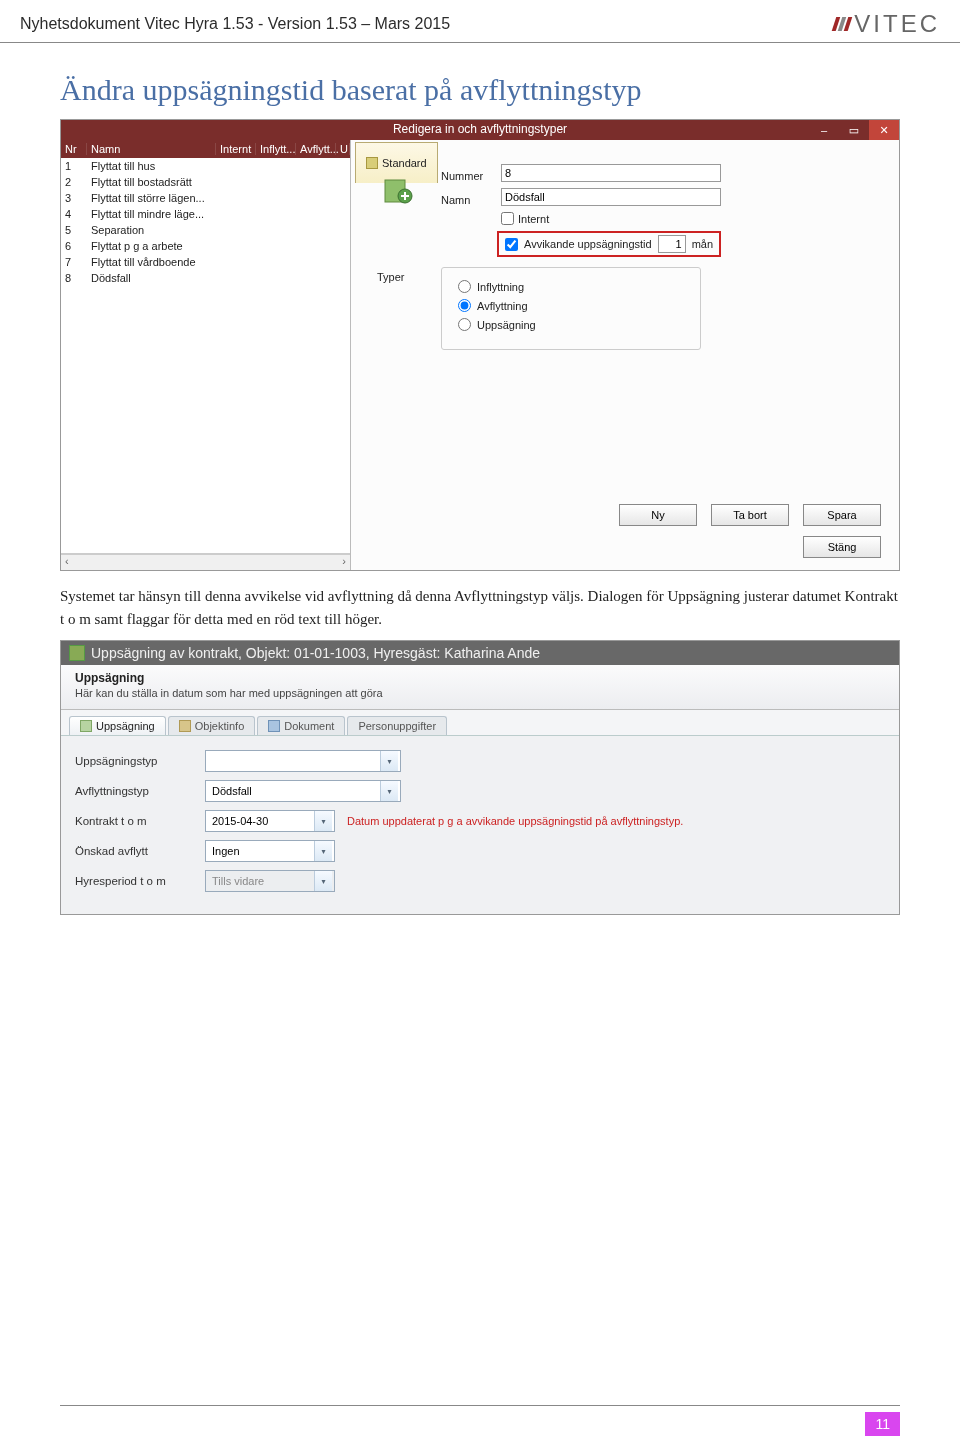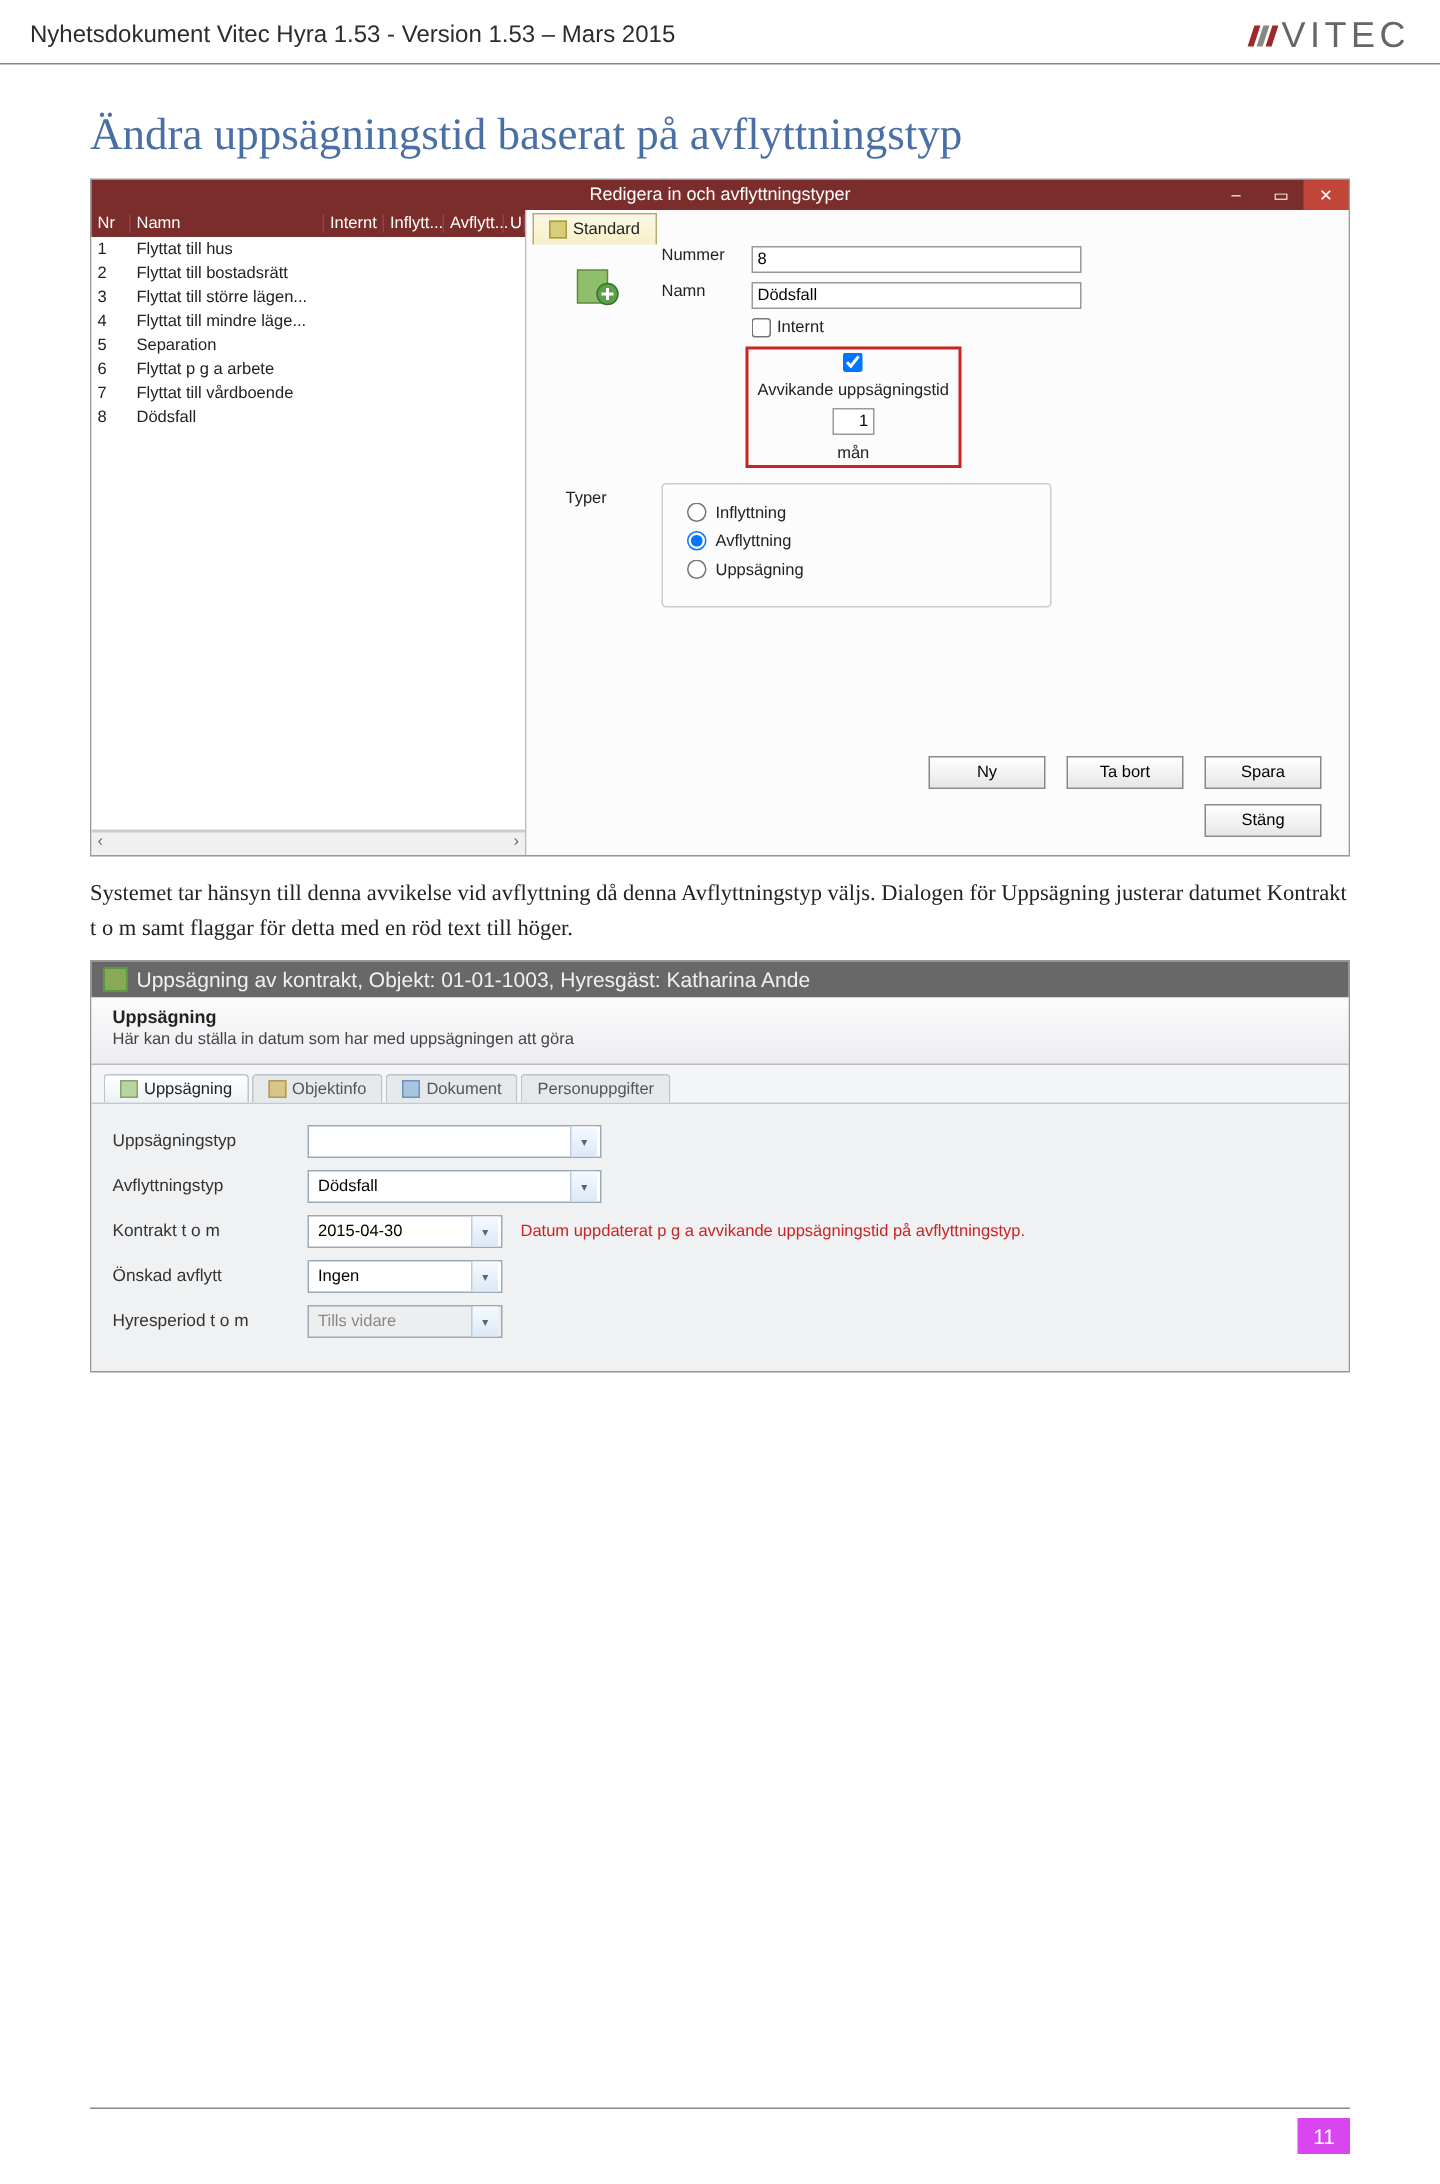--- a/index.html
+++ b/index.html
@@ -25,29 +25,29 @@
   .ss1-headrow { background: #7a2d2b; color: #fff; display: flex; font-size: 11px; height: 18px; align-items: center; }
   .ss1-headrow div { padding: 0 4px; border-right: 1px solid #8a4745; }
   .col-nr { width: 26px; }
   .col-namn { flex: 1; }
   .col-s { width: 40px; }
   .ss1-rows { flex: 1; background: #fff; overflow: hidden; border-bottom: 1px solid #ccc; }
   .ss1-row { display: flex; height: 16px; font-size: 11px; align-items: center; }
   .ss1-row div { padding: 0 4px; }
   .ss1-scroll { height: 16px; background: #f0f0f0; border-top: 1px solid #ccc; display: flex; justify-content: space-between; padding: 0 4px; color: #666; }
   .ss1-right { flex: 1; padding: 0; position: relative; background: #fcfcfc; }
-  .ss1-tab { position: absolute; top: 2px; left: 4px; background: linear-gradient(#fdf8e6,#f7efc7); border: 1px solid #b8aa72; border-bottom: none; padding: 4px 10px; font-size: 11px; display: flex; align-items: center; gap: 4px; }
+  .ss1-tab { position: absolute; top: 2px; left: 4px; background: linear-gradient(#fdf8e6,#f7efc7); border: 1px solid #b8aa72; border-bottom: none; padding: 14px 10px; font-size: 11px; display: flex; align-items: center; gap: 4px; }
   .ss1-tab .tabicon { width: 12px; height: 12px; background: #d8cd78; border: 1px solid #a89840; }
   .ss1-form { position: absolute; left: 10px; top: 24px; right: 10px; }
   .form-icon { position: absolute; left: 20px; top: 10px; width: 34px; height: 34px; }
   .form-icon svg { width: 34px; height: 34px; }
-  .frow { display: flex; align-items: flex-start; margin-bottom: 6px; }
+  .frow { display: flex; align-items: flex-end; margin-bottom: 6px; }
   .frow label { width: 60px; font-size: 11px; }
   .frow input[type=text] { border: 1px solid #999; font-size: 11px; height: 18px; padding: 0 3px; }
-  .highlight-box { border: 2px solid #cc2222; padding: 2px 6px; display: inline-flex; align-items: center; gap: 6px; flex-direction: column; }
+  .highlight-box { border: 2px solid #cc2222; padding: 2px 6px; display: inline-flex; align-items: center; gap: 6px; }
   .radio-group { margin-left: 60px; margin-top: 6px; border: 1px solid #ccc; padding: 12px 16px 12px 16px; border-radius: 3px; width: 260px; }
   .radio-group .rrow { display: flex; align-items: center; gap: 6px; font-size: 11px; margin-bottom: 6px; }
   .btnrow { position: absolute; right: 18px; bottom: 44px; display: flex; gap: 14px; }
   .btnrow2 { position: absolute; right: 18px; bottom: 12px; }
   .winbtn { border: 1px solid #888; background: linear-gradient(#fff,#e6e6e6); font-size: 11px; width: 78px; height: 22px; }
   .screenshot2 { border: 1px solid #999; background: #eceded; margin-top: 8px; font-size: 11px; }
   .ss2-title { background: #686868; color: #f0f0f0; font-size: 14px; padding: 4px 8px; display: flex; align-items: center; gap: 6px; }
   .ss2-title .ticon { width: 16px; height: 16px; background: #8a5; border: 1px solid #594; }
   .ss2-sub { background: linear-gradient(#fbfbfc,#ecedf0); border-bottom: 1px solid #bbb; padding: 6px 14px 10px 14px; }
   .ss2-sub .bold { font-weight: bold; font-size: 12px; margin-bottom: 2px; display: block; }

